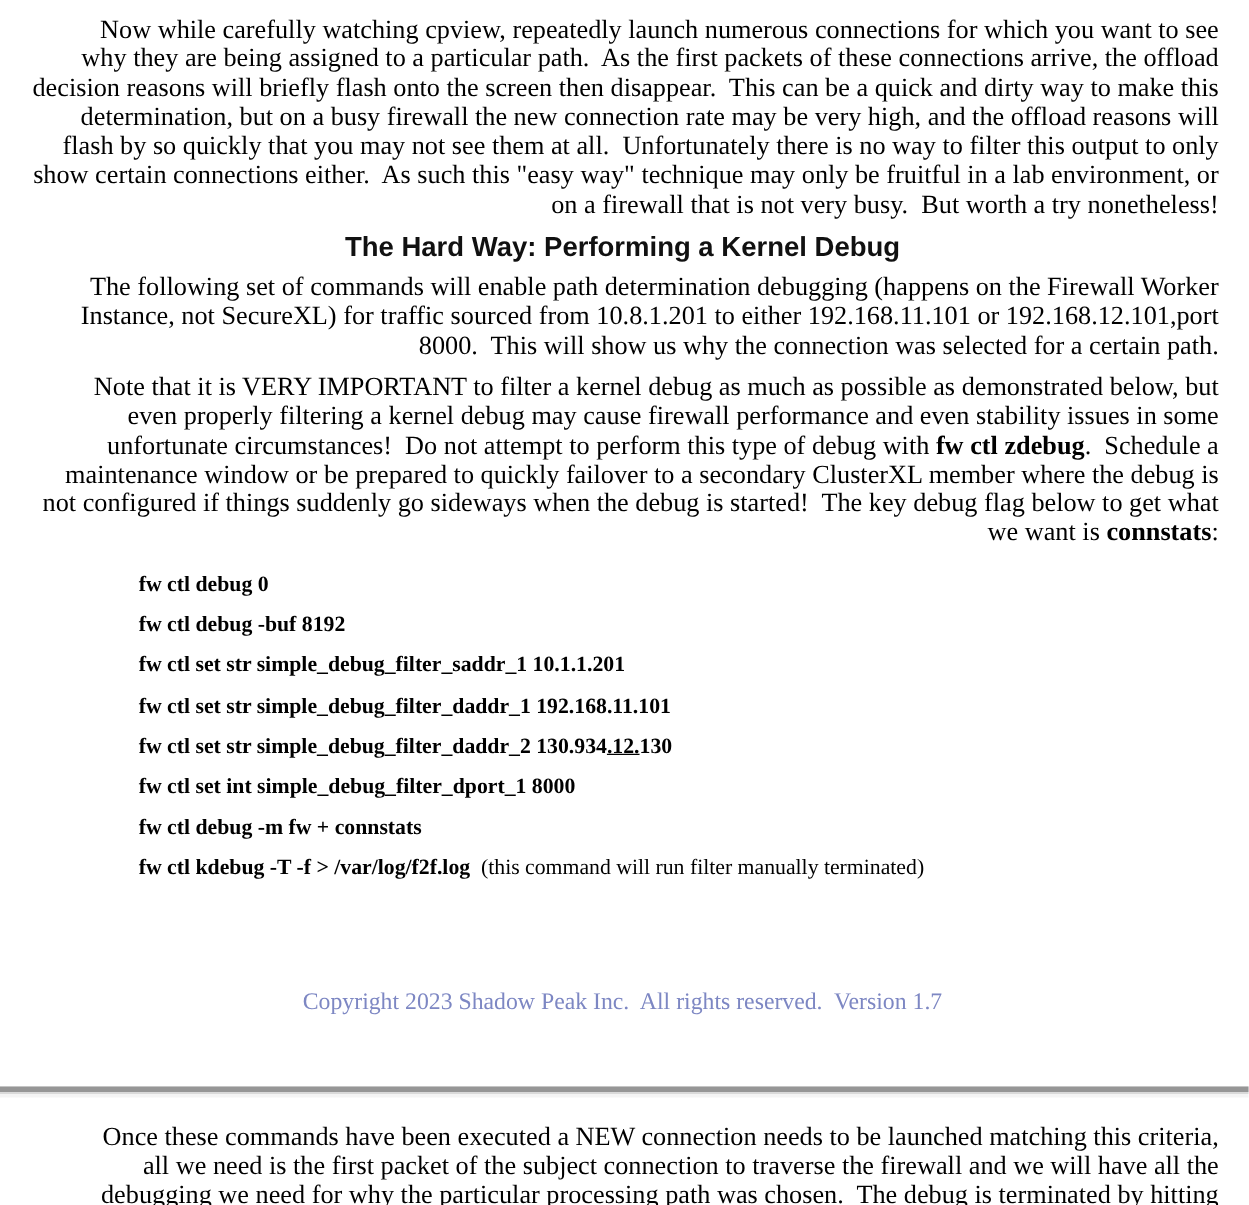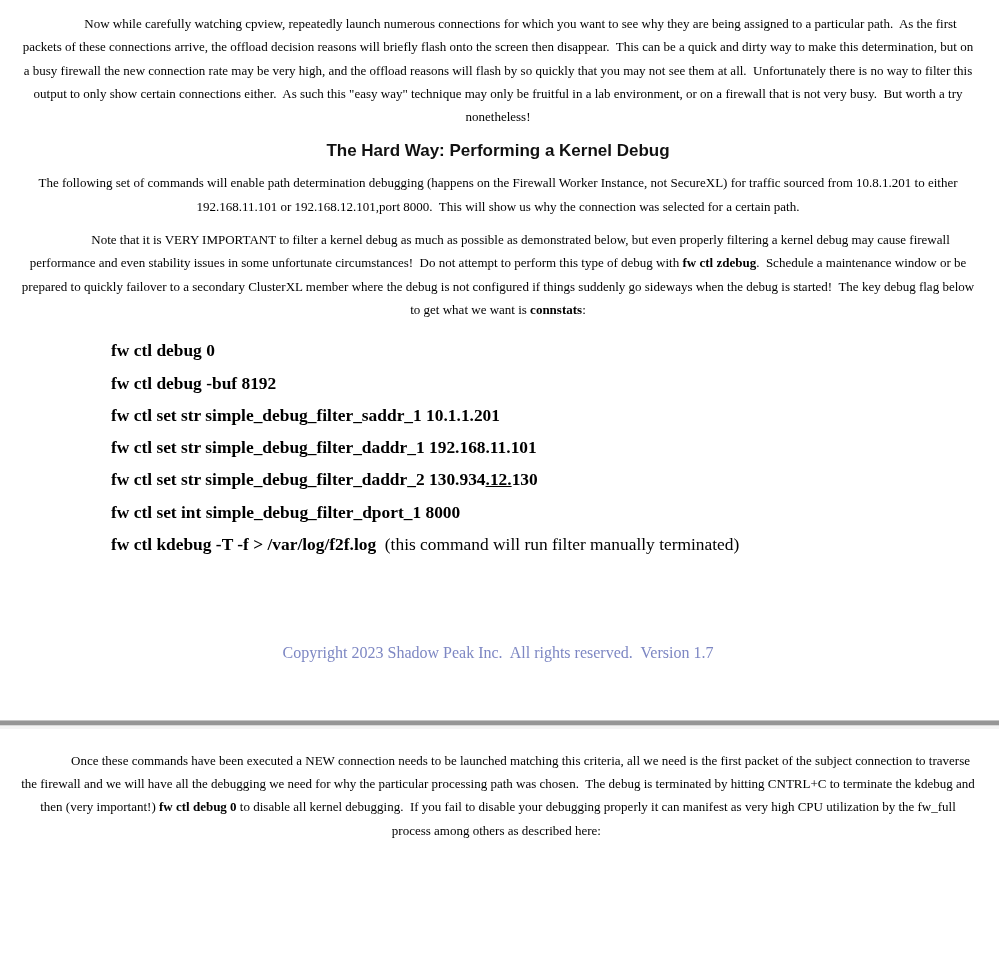--- a/index.html
+++ b/index.html
@@ -9,51 +9,51 @@
     background: #ffffff;
     font-family: "Liberation Serif", serif;
     color: #000000;
     overflow: hidden;
   }
   .page {
     padding: 12px 24px 0 21px;
   }
   p.body {
     margin: 0 0 10px 0;
-    font-size: 13px;
+    font-size: 21px;
     line-height: 23.3px;
     white-space: pre-wrap;
-    text-align: center;
+    text-align: right;
   }
   p.indent { text-indent: 45px; }
   .b { font-weight: bold; margin-top: 48px; }
   .u { text-decoration: underline; }
   h2.heading {
     margin: 12px 0 9px 0;
     text-align: center;
     font-family: "Liberation Sans", sans-serif;
     font-weight: bold;
-    font-size: 17px;
+    font-size: 22px;
     line-height: 22px;
     color: #111111;
   }
   .commands {
     margin: 18px 0 0 90px;
   }
   .cmd-line {
     font-size: 17.4px;
     line-height: 23.3px;
     font-weight: normal;
     margin-bottom: 9px;
     white-space: pre-wrap;
   }
   .footer {
     margin-top: 46px;
     text-align: center;
-    font-size: 16px;
+    font-size: 19px;
     line-height: 20.5px;
     color: var(--footer-color, #7d87c3);
     white-space: pre-wrap;
   }
   .page-divider {
     margin-top: 14px;
     height: 10px;
     background: linear-gradient(
       to bottom,
       #ffffff 0%, #ffffff 10%,
@@ -75,20 +75,21 @@
   <h2 class="heading">The Hard Way: Performing a Kernel Debug</h2>
   <p class="body"><span>The following set of commands will enable path determination debugging (happens on the Firewall Worker Instance, not SecureXL) for traffic sourced from 10.8.1.201 to either 192.168.11.101 or 192.168.12.101,port 8000.  This will show us why the connection was selected for a certain path.</span></p>
   <p class="body indent"><span>Note that it is VERY IMPORTANT to filter a kernel debug as much as possible as demonstrated below, but even properly filtering a kernel debug may cause firewall performance and even stability issues in some unfortunate circumstances!  Do not attempt to perform this type of debug with </span><span class="b">fw ctl zdebug</span><span>.  Schedule a maintenance window or be prepared to quickly failover to a secondary ClusterXL member where the debug is not configured if things suddenly go sideways when the debug is started!  The key debug flag below to get what we want is </span><span class="b">connstats</span><span>:</span></p>
   <div class="commands">
       <div class="cmd-line"><span class="b">fw ctl debug 0</span></div>
       <div class="cmd-line"><span class="b">fw ctl debug -buf 8192</span></div>
       <div class="cmd-line"><span class="b">fw ctl set str simple_debug_filter_saddr_1 10.1.1.201</span></div>
       <div class="cmd-line"><span class="b">fw ctl set str simple_debug_filter_daddr_1 192.168.11.101</span></div>
       <div class="cmd-line"><span class="b">fw ctl set str simple_debug_filter_daddr_2 130.934</span><span class="b u">.12.</span><span class="b">130</span></div>
       <div class="cmd-line"><span class="b">fw ctl set int simple_debug_filter_dport_1 8000</span></div>
+      <div class="cmd-line"><span class="b">fw ctl debug -m fw + connstats</span></div>
       <div class="cmd-line"><span class="b">fw ctl kdebug -T -f &gt; /var/log/f2f.log</span><span>  (this command will run filter manually terminated)</span></div>
     </div>
   <div class="footer">
     <div>Copyright 2023 Shadow Peak Inc.  All rights reserved.  Version 1.7</div>
   </div>
 </div>
 
 <div class="page-divider"></div>
 
 <div class="page2">

